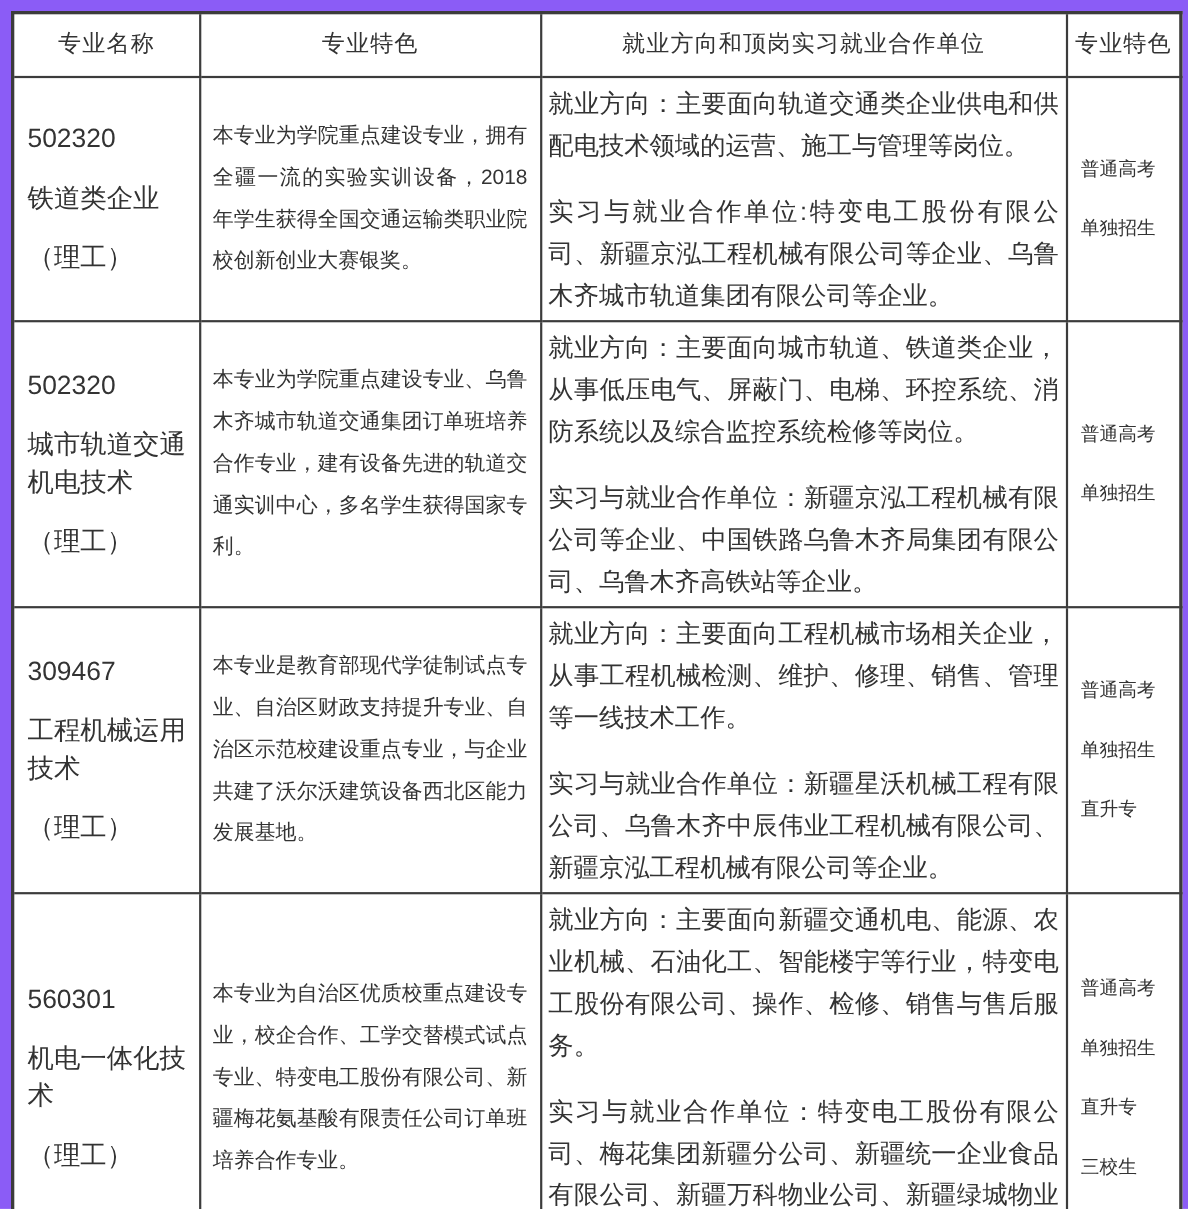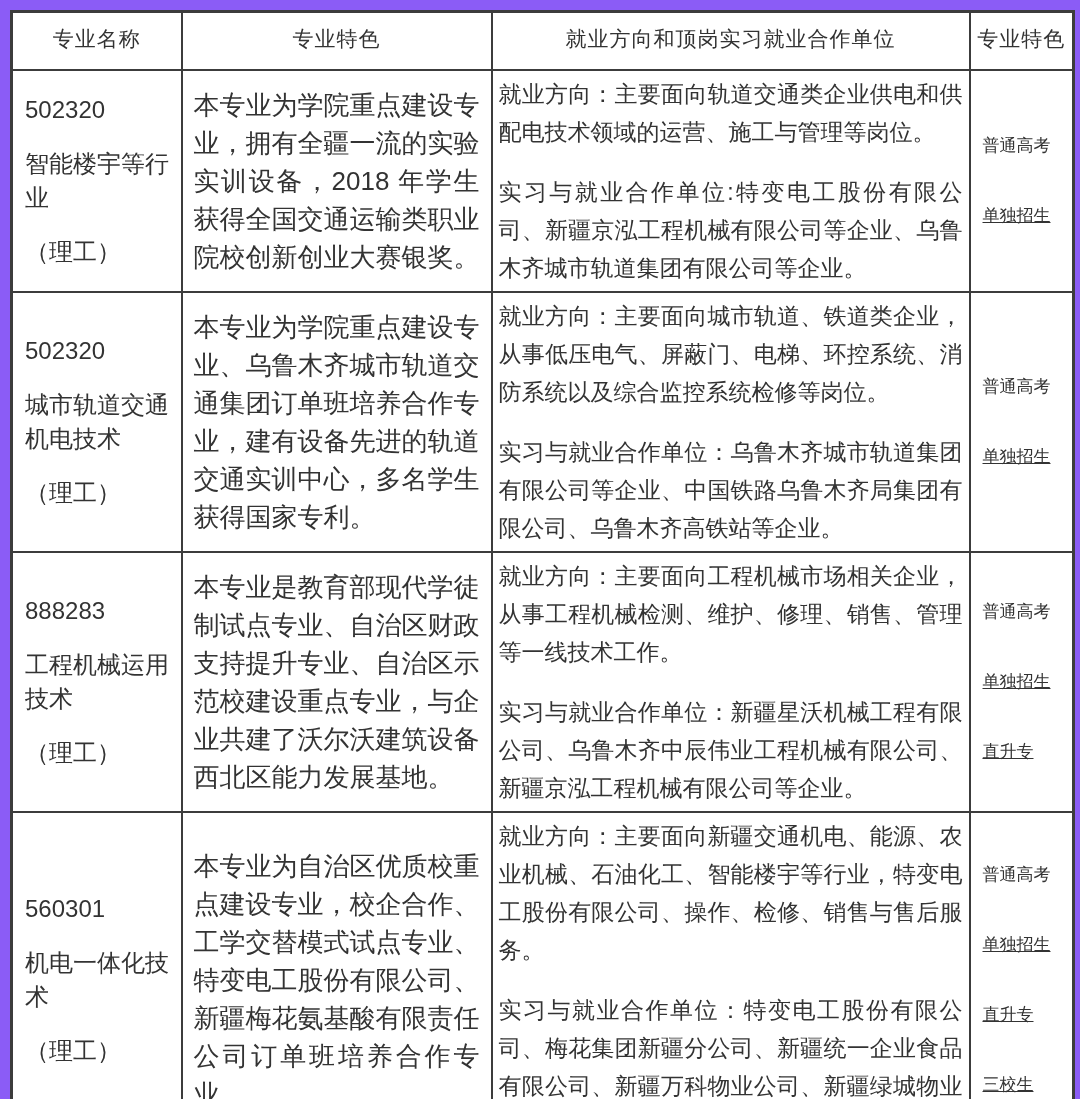--- a/index.html
+++ b/index.html
@@ -46,42 +46,42 @@
     letter-spacing: 1px;
   }
   td.c1 {
     font-size: 24px;
     padding: 10px 8px 10px 12px;
     text-align: left;
   }
   td.c1 p { line-height: 34px; }
   td.c1 p + p { margin-top: 20px; }
   td.c2 {
-    font-size: 26px;
+    font-size: 19px;
     line-height: 38px;
     padding: 4px 11px;
     text-align: justify;
     text-justify: inter-character;
   }
   td.c3 {
     font-size: 23px;
     line-height: 38px;
     padding: 4px 6px;
     text-align: justify;
     text-justify: inter-character;
     margin-left: 44px;
   }
   td.c3 p.para1 { margin-bottom: 22px; }
   td.c4 {
     font-size: 17px;
     padding-left: 12px;
     text-align: left;
   }
   td.c4 p { line-height: 22px; white-space: nowrap; }
-  td.c4 p + p { margin-top: 48px; text-decoration: underline; }
+  td.c4 p + p { margin-top: 32px; }
 </style>
 </head>
 <body>
 
 <div class="page">
   <table class="majors">
     <colgroup>
       <col style="width:170px">
       <col style="width:310px">
       <col style="width:478px">
@@ -92,21 +92,21 @@
         <th>专业名称</th>
         <th>专业特色</th>
         <th>就业方向和顶岗实习就业合作单位</th>
         <th>专业特色</th>
       </tr>
     </thead>
     <tbody>
       <tr class="r0">
         <td class="c1">
           <p>502320</p>
-          <p>智能楼宇等行业</p>
+          <p>铁道类企业</p>
           <p>（理工）</p>
         </td>
         <td class="c2">
           <p>本专业为学院重点建设专业，拥有全疆一流的实验实训设备，2018 年学生获得全国交通运输类职业院校创新创业大赛银奖。</p>
         </td>
         <td class="c3">
           <p class="para1">就业方向：主要面向轨道交通类企业供电和供配电技术领域的运营、施工与管理等岗位。</p>
           <p>实习与就业合作单位:特变电工股份有限公司、新疆京泓工程机械有限公司等企业、乌鲁木齐城市轨道集团有限公司等企业。</p>
         </td>
         <td class="c4">
@@ -118,30 +118,30 @@
         <td class="c1">
           <p>502320</p>
           <p>城市轨道交通机电技术</p>
           <p>（理工）</p>
         </td>
         <td class="c2">
           <p>本专业为学院重点建设专业、乌鲁木齐城市轨道交通集团订单班培养合作专业，建有设备先进的轨道交通实训中心，多名学生获得国家专利。</p>
         </td>
         <td class="c3">
           <p class="para1">就业方向：主要面向城市轨道、铁道类企业，从事低压电气、屏蔽门、电梯、环控系统、消防系统以及综合监控系统检修等岗位。</p>
-          <p>实习与就业合作单位：乌鲁木齐城市轨道集团有限公司等企业、中国铁路乌鲁木齐局集团有限公司、乌鲁木齐高铁站等企业。</p>
+          <p>实习与就业合作单位：新疆京泓工程机械有限公司等企业、中国铁路乌鲁木齐局集团有限公司、乌鲁木齐高铁站等企业。</p>
         </td>
         <td class="c4">
           <p>普通高考</p>
           <p>单独招生</p>
         </td>
       </tr>
       <tr class="r2">
         <td class="c1">
-          <p>888283</p>
+          <p>309467</p>
           <p>工程机械运用技术</p>
           <p>（理工）</p>
         </td>
         <td class="c2">
           <p>本专业是教育部现代学徒制试点专业、自治区财政支持提升专业、自治区示范校建设重点专业，与企业共建了沃尔沃建筑设备西北区能力发展基地。</p>
         </td>
         <td class="c3">
           <p class="para1">就业方向：主要面向工程机械市场相关企业，从事工程机械检测、维护、修理、销售、管理等一线技术工作。</p>
           <p>实习与就业合作单位：新疆星沃机械工程有限公司、乌鲁木齐中辰伟业工程机械有限公司、新疆京泓工程机械有限公司等企业。</p>
         </td>

